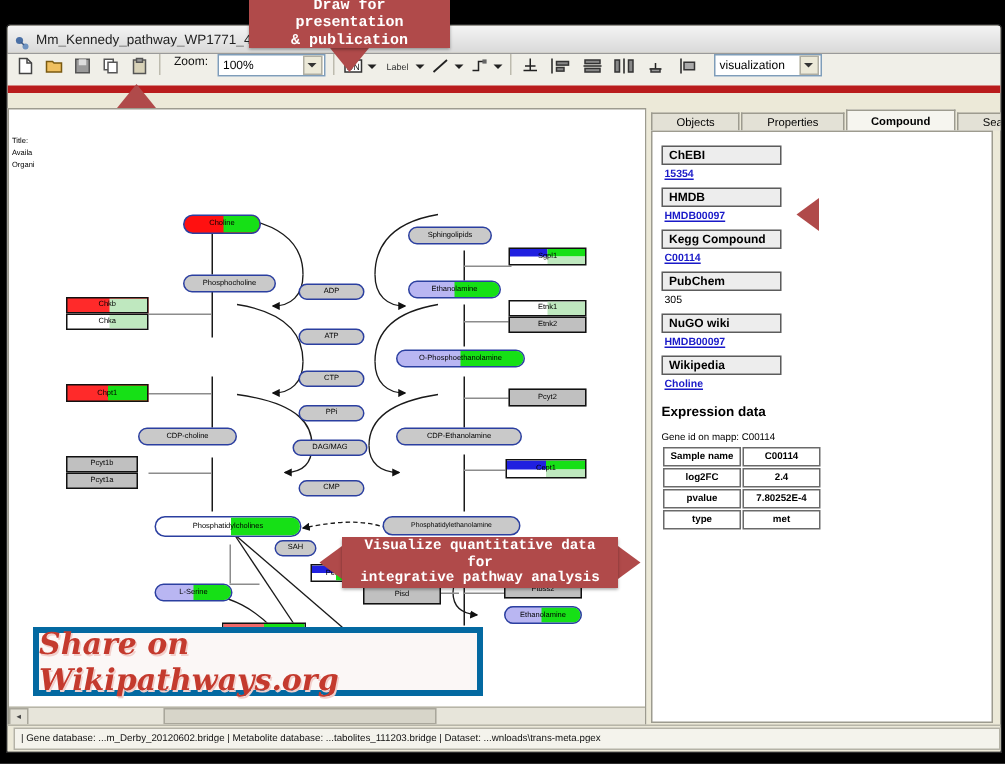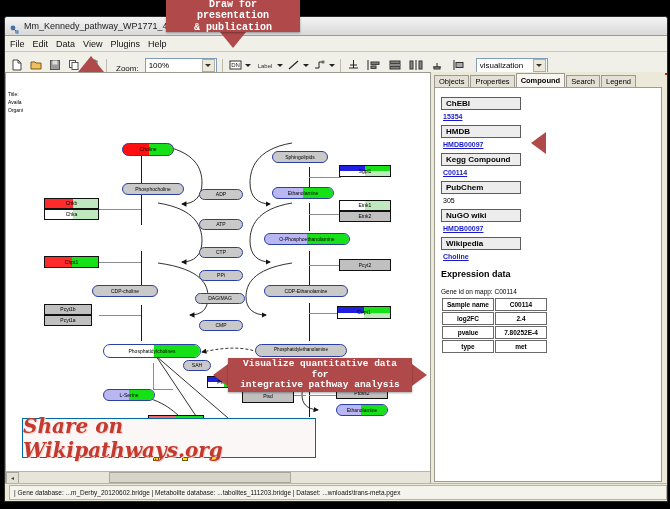--- a/index.html
+++ b/index.html
@@ -14,22 +14,22 @@
             border-radius:2px 2px 0 0;}
   .tb-icon{width:11px;height:11px;margin-right:4px;flex:none;}
   .tb-title{font-size:9px;color:#222;white-space:nowrap;overflow:hidden;}
 
   
   .menubar{height:15px;background:#f0efe8;border-bottom:1px solid #c8c6b8;display:flex;
            align-items:center;padding-left:5px;gap:8px;}
   .menubar span{font-size:9px;color:#111;}
 
   
-  .toolbar{height:21px;background:#f0efe8;border-bottom:2px solid #b91c1c;display:flex;
-           align-items:flex-end;padding-left:4px;gap:3px;}
+  .toolbar{height:21px;background:#f0efe8;border-bottom:5px solid #b91c1c;display:flex;
+           align-items:flex-start;padding-left:4px;gap:3px;}
   .tbtn{width:14px;height:14px;display:flex;align-items:center;justify-content:center;
         border:1px solid transparent;}
   .tbtn svg{display:block;}
   .sep{width:1px;height:14px;background:#bdbbae;margin:0 2px;}
   .zoom-label{font-size:8px;color:#111;margin:0 3px 0 4px;}
   .combo{height:13px;border:1px solid #7f9db9;background:#fff;display:flex;align-items:center;
          justify-content:space-between;font-size:8px;color:#000;padding:0 1px 0 3px;}
   .combo .arrow{width:11px;height:11px;background:#ece9d8;border:1px solid #b0aea2;
          display:flex;align-items:center;justify-content:center;}
   .caret{width:0;height:0;border-left:3px solid transparent;border-right:3px solid transparent;
@@ -59,21 +59,21 @@
   .vline{width:1px;}
   .hline{height:1px;}
   .gline{background:#8c8c8c;}
   svg.curves{position:absolute;left:0;top:0;width:426px;height:412px;overflow:visible;}
 
   
   .handle{position:absolute;width:4px;height:4px;background:#ffe11a;border:1px solid #6b5a00;}
 
   
   .tabrow{position:absolute;left:3px;top:2px;right:3px;height:13px;display:flex;align-items:flex-end;gap:1px;}
-  .tab{height:11px;padding:0 4px;font-size:7.5px;color:#000;background:#e3e1d6;
+  .tab{height:11px;padding:0 16px;font-size:7.5px;color:#000;background:#e3e1d6;
        border:1px solid #9d9b8f;border-bottom:none;display:flex;align-items:center;}
   .tab.active{background:#f6f5ef;height:13px;font-weight:bold;}
   .panelbox{position:absolute;left:3px;top:15px;right:3px;bottom:2px;background:#fff;
             border:1px solid #9d9b8f;overflow:hidden;}
   .bp{position:absolute;left:6px;top:4px;right:4px;font-size:7px;color:#000;}
   .bphead{display:inline-block;min-width:70px;background:#ededed;border:1px solid #5c5c5c;
           font-weight:bold;font-size:8px;padding:1px 4px;margin-top:5px;}
   .bplink{display:block;color:#1919c8;text-decoration:underline;font-size:7px;
           font-weight:bold;margin:3px 0 0 2px;}
   .bptext{display:block;color:#000;font-size:7px;margin:3px 0 0 2px;}
@@ -105,21 +105,21 @@
   .arrow-down{position:absolute;z-index:39;width:0;height:0;
       border-left:13px solid transparent;border-right:13px solid transparent;border-top:16px solid #b04a4a;}
   .arrow-up{position:absolute;z-index:39;width:0;height:0;
       border-left:13px solid transparent;border-right:13px solid transparent;border-bottom:16px solid #b04a4a;}
   .arrow-left{position:absolute;z-index:39;width:0;height:0;
       border-top:11px solid transparent;border-bottom:11px solid transparent;border-right:15px solid #b04a4a;}
   .arrow-right{position:absolute;z-index:39;width:0;height:0;
       border-top:11px solid transparent;border-bottom:11px solid transparent;border-left:15px solid #b04a4a;}
 
   .sharebox{position:absolute;left:22px;top:418px;width:292px;height:38px;background:#fbf7f6;
-            border:1px solid #0369a1;display:flex;align-items:center;justify-content:center;z-index:45;}
+            border:4px solid #0369a1;display:flex;align-items:center;justify-content:center;z-index:45;}
   .sharetext{font-family:"DejaVu Serif",serif;font-style:italic;font-weight:bold;font-size:20px;
              color:#c43a2e;text-shadow:1px 1px 0 #f2cfcb;}
 </style>
 </head>
 <body>
 
 <div id="root">
 
   <div class="window">
 
@@ -127,28 +127,20 @@
       <span class="tb-icon">
         <svg width="11" height="11" viewBox="0 0 11 11">
             <circle cx="4" cy="4" r="2.4" fill="#4a6fa5"></circle>
             <circle cx="8" cy="8" r="2" fill="#6f93c0"></circle>
             <path d="M5 5 L7 7" stroke="#3c5a86" stroke-width="1"></path>
           </svg>
       </span>
       <span class="tb-title">Mm_Kennedy_pathway_WP1771_45176.gpml</span>
     </div>
 
-    <div class="menubar">
-      <span>File</span>
-      <span>Edit</span>
-      <span>Data</span>
-      <span>View</span>
-      <span>Plugins</span>
-      <span>Help</span>
-    </div>
 
     <div class="toolbar">
       <span class="tbtn">
         <svg width="12" height="12" viewBox="0 0 12 12">
             <path d="M2 1h5l3 3v7H2z" fill="#fff" stroke="#444"></path>
             <path d="M7 1v3h3" fill="none" stroke="#444"></path>
           </svg>
         </span>
       <span class="tbtn">
         <svg width="12" height="12" viewBox="0 0 12 12">

